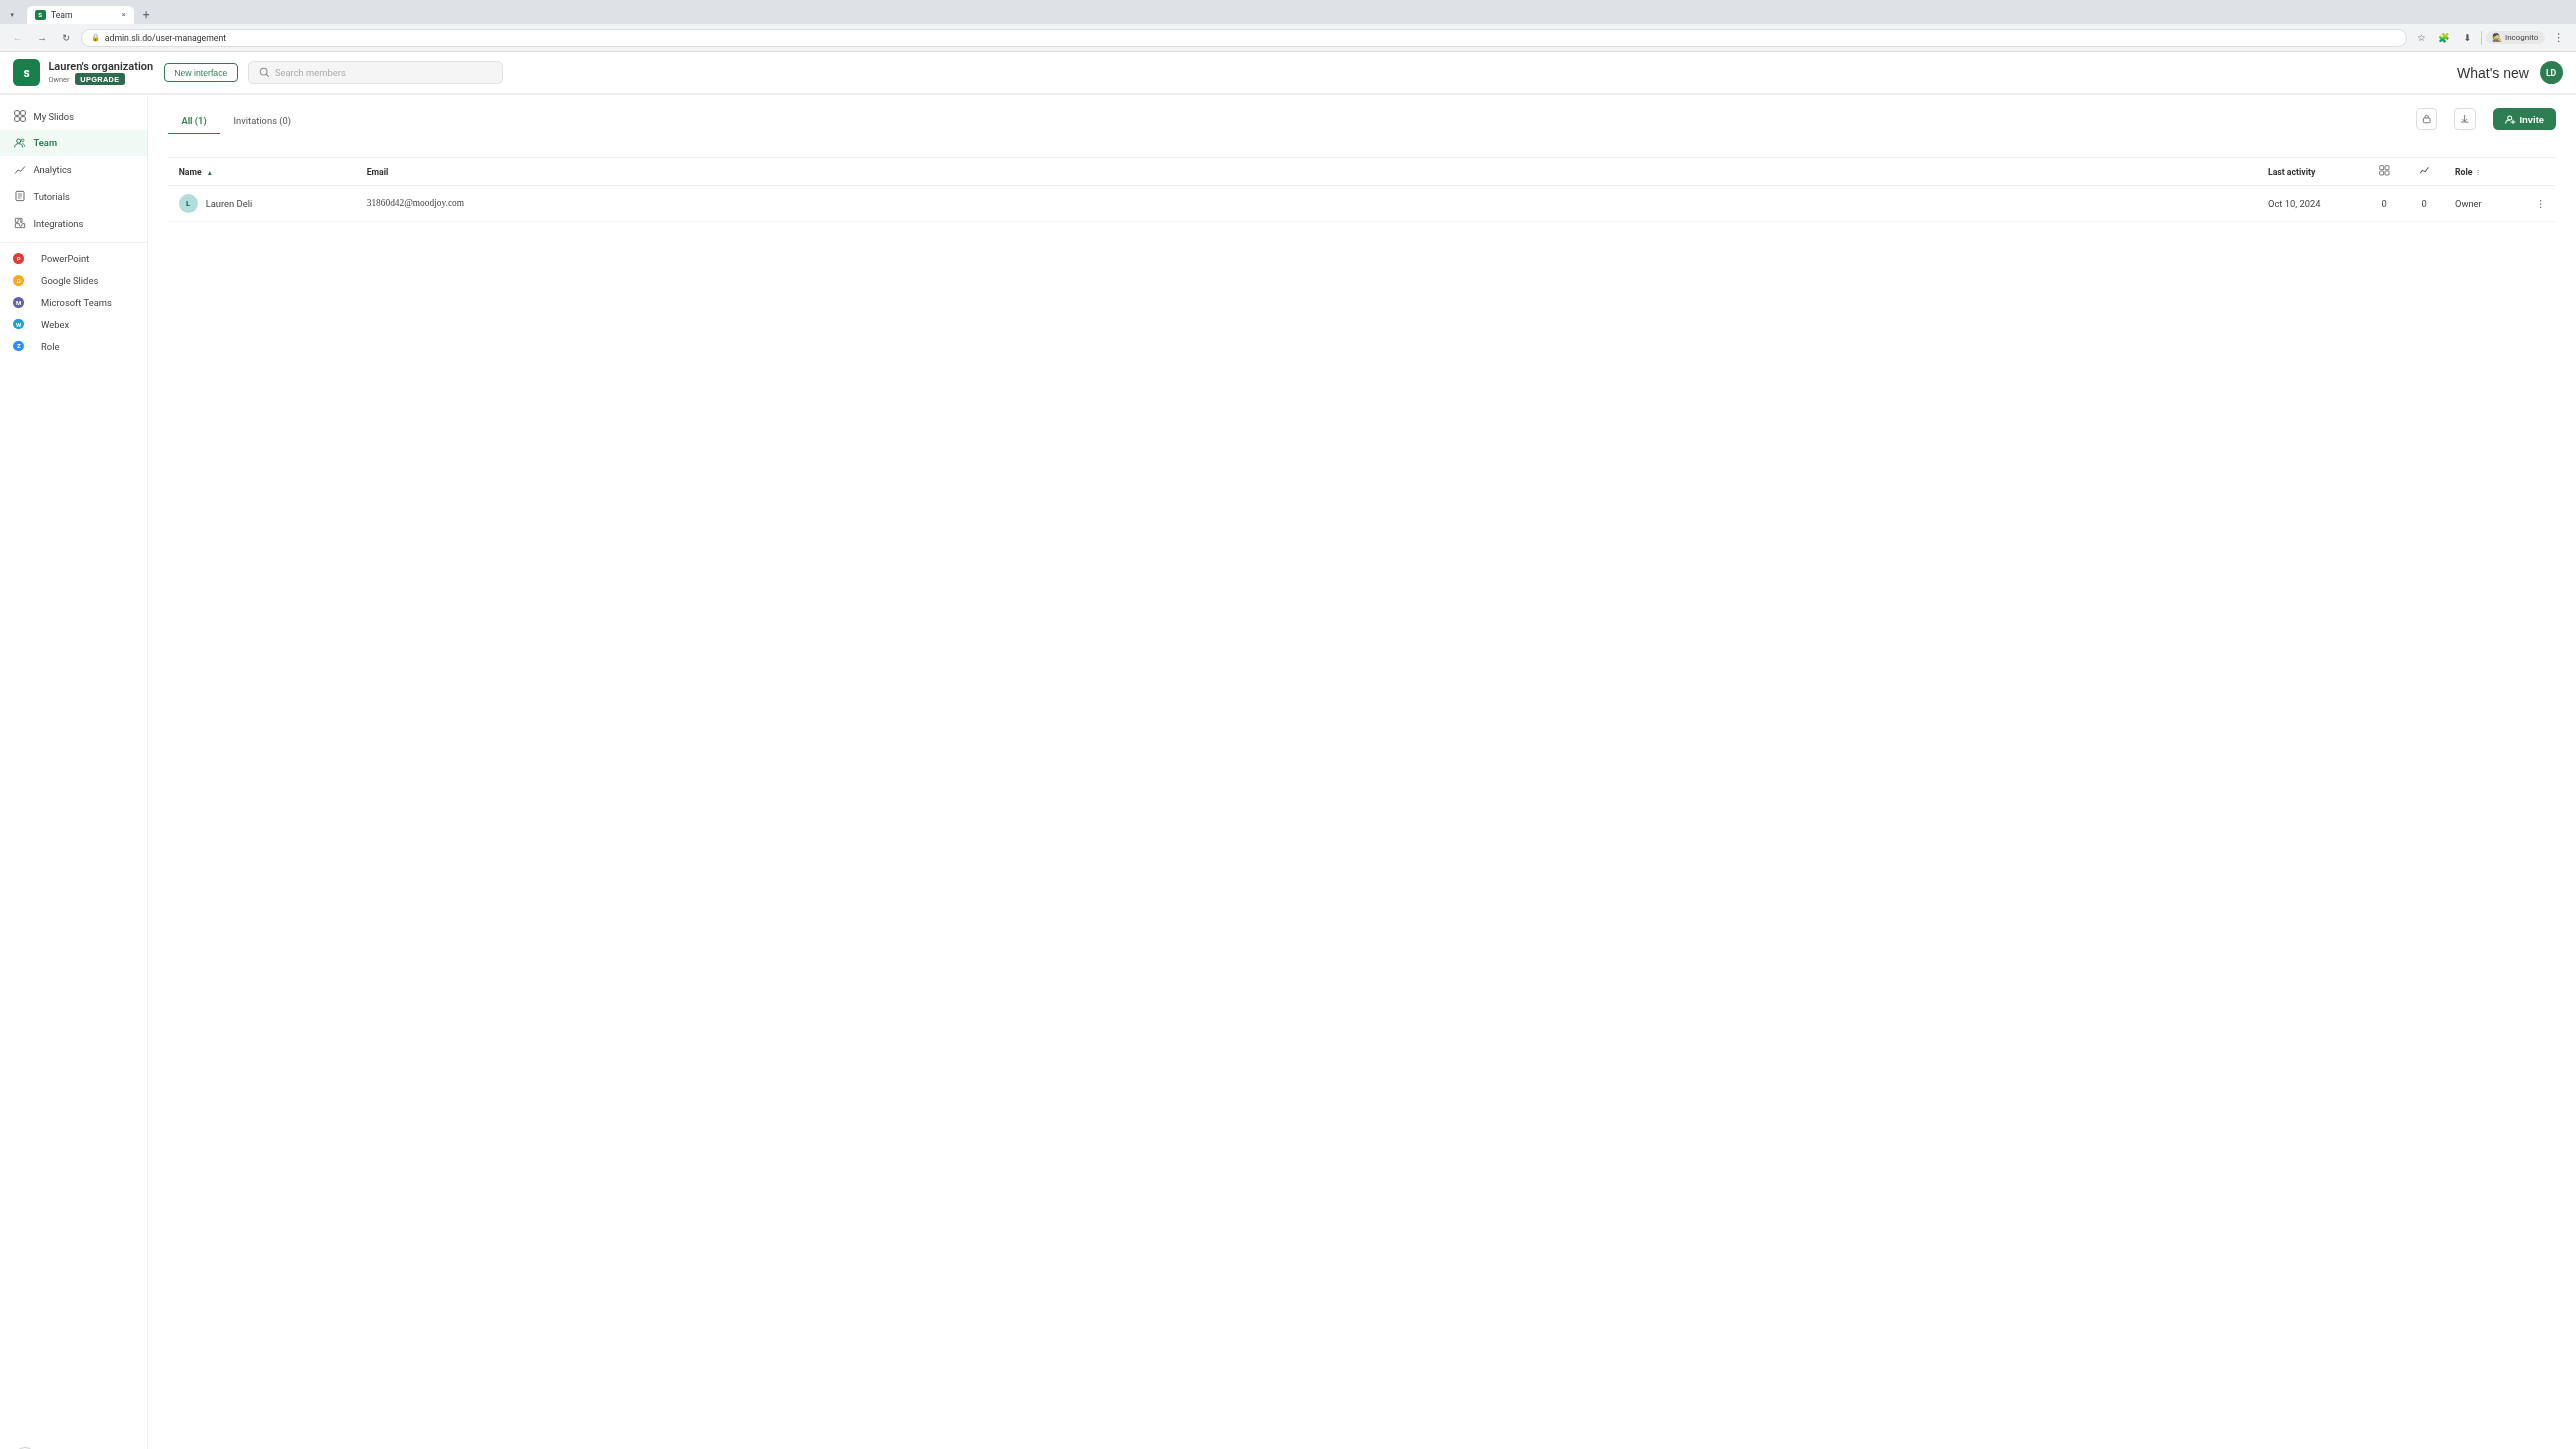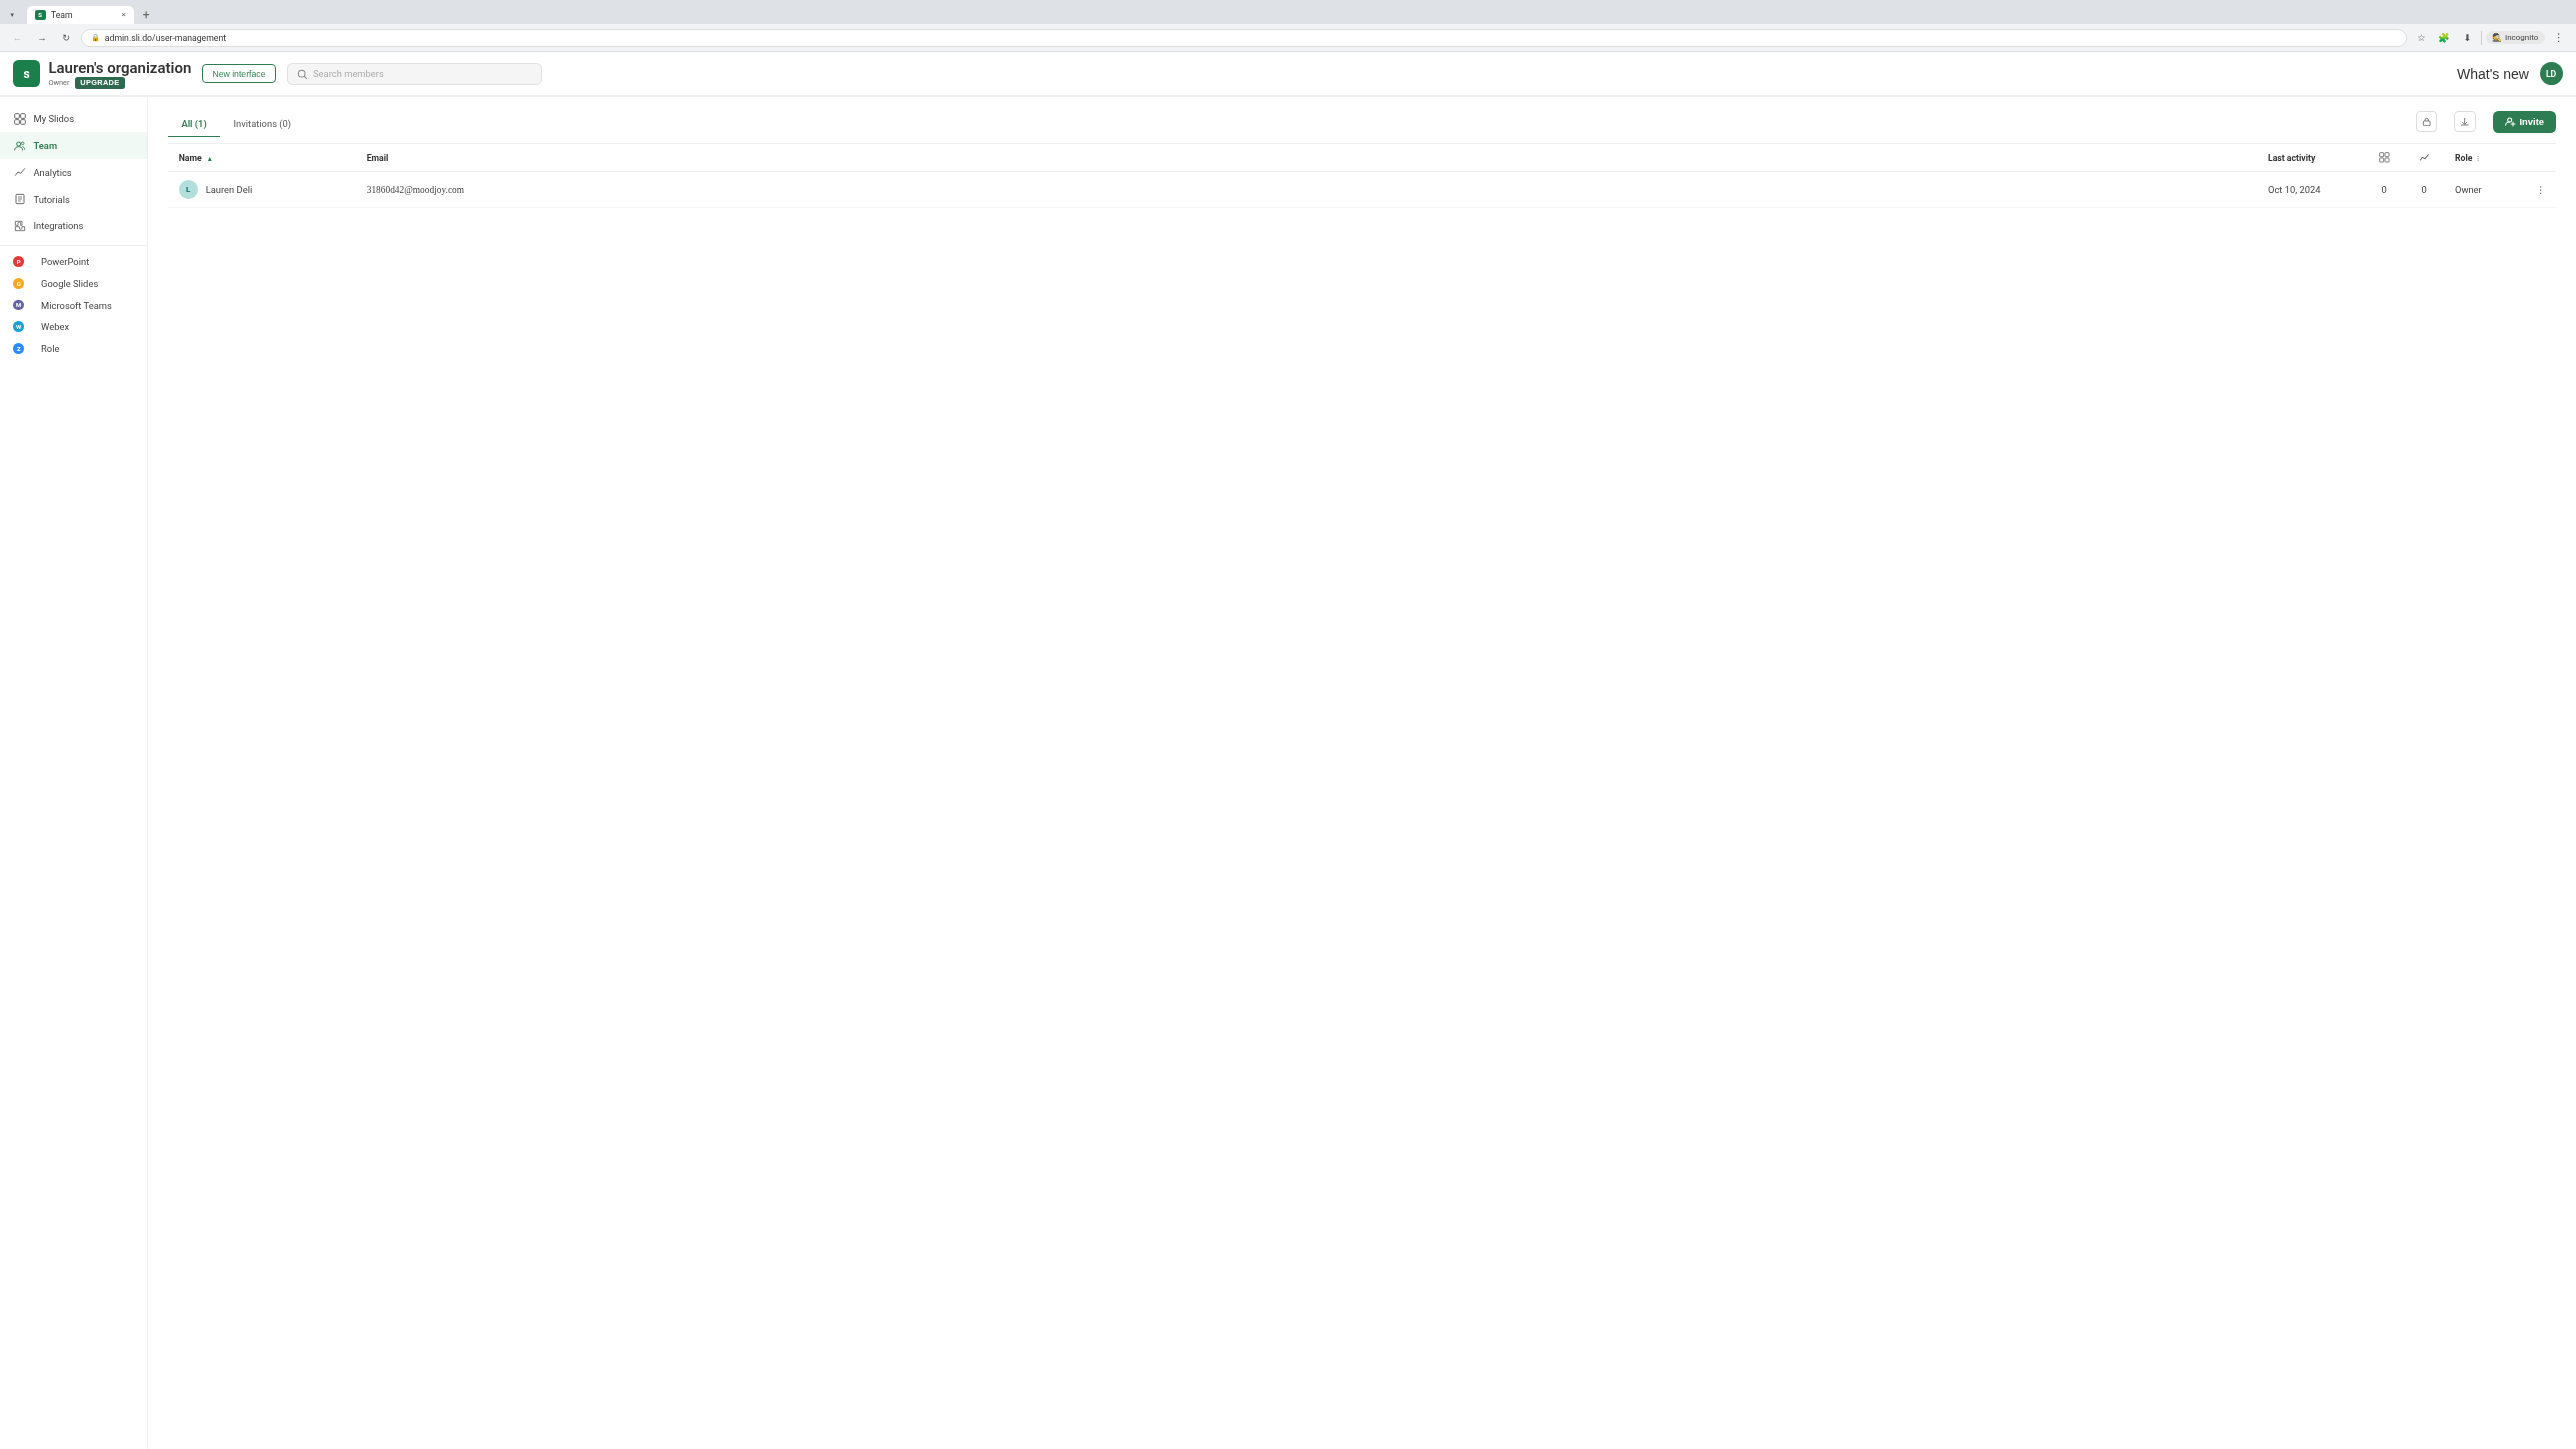--- a/index.html
+++ b/index.html
@@ -23,21 +23,21 @@
     .more-btn { color: #555; font-size: 10.7px; cursor: pointer; }
 
     
     .app { display: flex; height: calc(100vh - 54px); }
 
     
     .app-header { display: flex; align-items: center; padding: 6.7px 13.4px; border-bottom: 0.7px solid #eee; background: #fff; gap: 10.7px; }
     .logo-area { display: flex; align-items: center; gap: 8px; }
     .slido-logo { width: 27px; height: 27px; }
     .org-info { display: flex; flex-direction: column; }
-    .org-name { font-size: 15px; font-weight: 600; color: #333; }
+    .org-name { font-size: 11px; font-weight: 600; color: #333; }
     .org-role-row { display: flex; align-items: center; gap: 5.4px; }
     .owner-label { font-size: 7.4px; color: #666; }
     .upgrade-btn { background: #2d6a4f; color: white; border: none; border-radius: 2.7px; padding: 1.3px 5.4px; font-size: 7.4px; font-weight: 600; cursor: pointer; letter-spacing: 0.3px; }
     .new-interface-btn { background: none; border: 1px solid #2e7d52; color: #2e7d52; border-radius: 4px; padding: 3.4px 9.4px; font-size: 8.7px; font-weight: 500; cursor: pointer; }
     .search-bar { flex: 1; max-width: 255px; background: #f5f5f5; border: 0.7px solid #e0e0e0; border-radius: 5.4px; padding: 4.7px 9.4px; display: flex; align-items: center; gap: 5.4px; color: #888; font-size: 9.4px; }
     .header-spacer { flex: 1; }
     .whats-new-btn { background: none; border: none; font-size: 14px; color: #333; cursor: pointer; font-weight: 500; }
     .user-avatar { width: 23px; height: 23px; border-radius: 50%; background: #2e7d52; color: white; display: flex; align-items: center; justify-content: center; font-size: 8.7px; font-weight: 600; cursor: pointer; }
 
     
@@ -236,21 +236,21 @@
       </div>
       <span>Role</span>
     </div>
 
     <div style="flex:1;"></div>
     <button class="help-btn">?</button>
   </aside>
 
   <main class="main">
 
-    <div style="display:flex;align-items:flex-end;justify-content:space-between;margin-bottom:8px;">
+    <div style="display:flex;align-items:flex-end;justify-content:space-between;margin-bottom:24px;">
       <div class="tabs-row" style="border-bottom:none;gap:0;">
         <div class="tab-link active" style="border-bottom:1.3px solid #2e7d52;">All (1)</div>
         <div class="tab-link">Invitations (0)</div>
       </div>
       <div class="tab-actions">
         <button class="icon-btn">
           <svg width="9.4" height="9.4" viewBox="0 0 14 14" fill="none">
             <rect x="2" y="6" width="10" height="7" rx="1.5" stroke="#666" stroke-width="1.3"></rect>
             <path d="M4.5 6V4.5a2.5 2.5 0 015 0V6" stroke="#666" stroke-width="1.3"></path>
           </svg>

